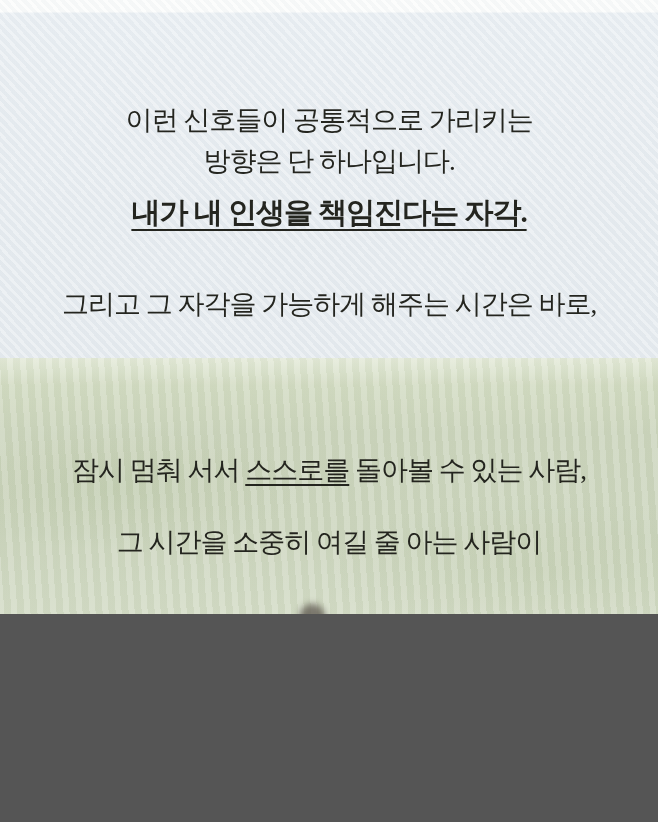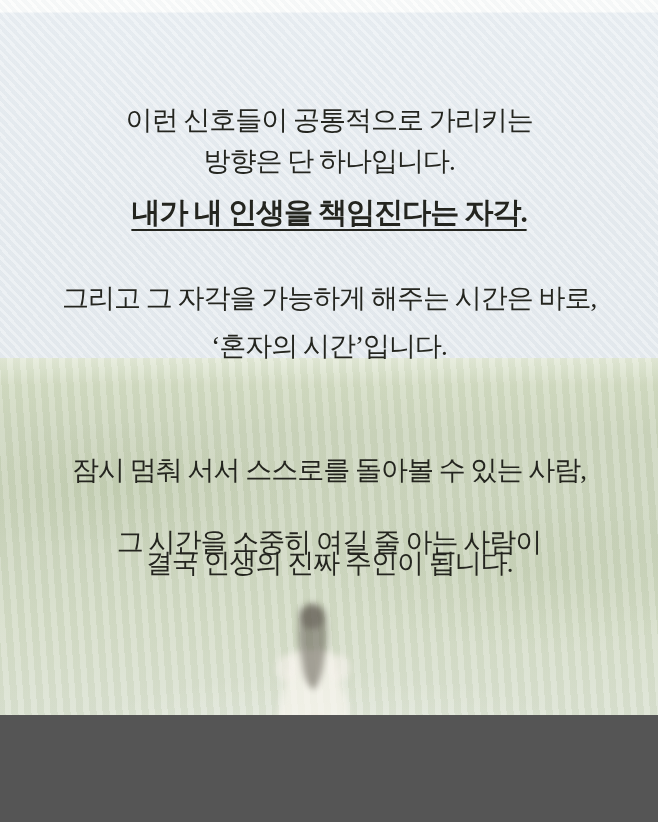--- a/index.html
+++ b/index.html
@@ -1,18 +1,18 @@
 <!DOCTYPE html>
 <html><head>
 <meta charset="utf-8">
 <style>
   html,body{margin:0;padding:0;background:#555;}
   .canvas{
     position:relative;
-    width:658px;height:715px;
+    width:658px;height:614px;
     margin:0 auto;
     overflow:hidden;
     font-family:"Liberation Serif", serif;
     background:#e8edf1;
   }
   
   .bg-paper{
     position:absolute;left:0;top:0;width:658px;height:372px;
     background:
       repeating-linear-gradient(47deg, rgba(255,255,255,0.25) 0 3px, rgba(195,206,216,0.10) 3px 7px),
@@ -42,20 +42,21 @@
     letter-spacing:-1px;
     white-space:nowrap;
   }
   .line.emphasis{
     font-size:29px;font-weight:700;
     text-decoration:underline;
     text-decoration-thickness:2px;
     text-underline-offset:7px;
   }
   .u-inline{
+    text-decoration:underline;
     text-decoration-thickness:1.5px;
     text-underline-offset:5px;
     margin-top:7px;
   }
   
   .badge{
     position:absolute;left:307px;top:766px;width:47px;height:47px;
     border-radius:50%;
     background:#ea662a;
     box-shadow:0 1px 3px rgba(90,100,80,0.35);
@@ -90,27 +91,25 @@
 
     <ellipse cx="66" cy="150" rx="16" ry="26" fill="#eed3c6" opacity="0.5"></ellipse>
     <ellipse cx="63" cy="178" rx="12" ry="16" fill="#f3e0d4" opacity="0.5"></ellipse>
   </svg>
 
   <div class="line" style="top:104px">이런 신호들이 공통적으로 가리키는</div>
   <div class="line" style="top:145px">방향은 단 하나입니다.</div>
 
   <div class="line emphasis" style="top:196px">내가 내 인생을 책임진다는 자각.</div>
 
-  <div class="line" style="top:282px">그리고 그 자각을 가능하게 해주는 시간은 바로,</div>
-  <div class="line" style="top:330px">‘혼자의 시간’입니다.</div>
+  <div class="line" style="top:288px">그리고 그 자각을 가능하게 해주는 시간은 바로,</div>
 
   <div class="line" style="top:454px"><span>잠시 멈춰 서서 </span><span class="u-inline">스스로를</span><span> 돌아볼 수 있는 사람,</span></div>
 
   <div class="line" style="top:526px">그 시간을 소중히 여길 줄 아는 사람이</div>
-  <div class="line" style="top:547px">결국 인생의 진짜 주인이 됩니다.</div>
 
   <div class="badge">
     <svg class="penguin" viewBox="0 0 24 24" aria-hidden="true">
 
       <path d="M12.5,2.5 C9.8,2.6 8.8,4.6 9.0,6.6 C9.1,7.6 8.6,8.8 8.3,10.2 C7.8,12.6 7.9,15.6 9.2,17.8 C10.2,19.5 12.0,20.4 13.8,19.9 C15.8,19.3 16.8,17.3 16.9,14.8 C17.0,12.4 16.2,10.2 15.6,8.2 C15.2,6.8 15.3,5.4 15.1,4.3 C14.9,3.2 13.9,2.5 12.5,2.5 Z" fill="none" stroke="#2e2418" stroke-width="1.4"></path>
       <path d="M9.2,6.0 L6.8,7.4 L9.0,7.8" fill="none" stroke="#2e2418" stroke-width="1.3" stroke-linejoin="round"></path>
       <ellipse cx="12.6" cy="14.2" rx="2.6" ry="4.2" fill="#f8e9dc" opacity="0.95"></ellipse>
       <path d="M11.2,19.9 L10.8,21.6 M14.0,19.9 L14.4,21.6" stroke="#2e2418" stroke-width="1.2"></path>
     </svg>
     <div class="brand-text">FIRST</div>

